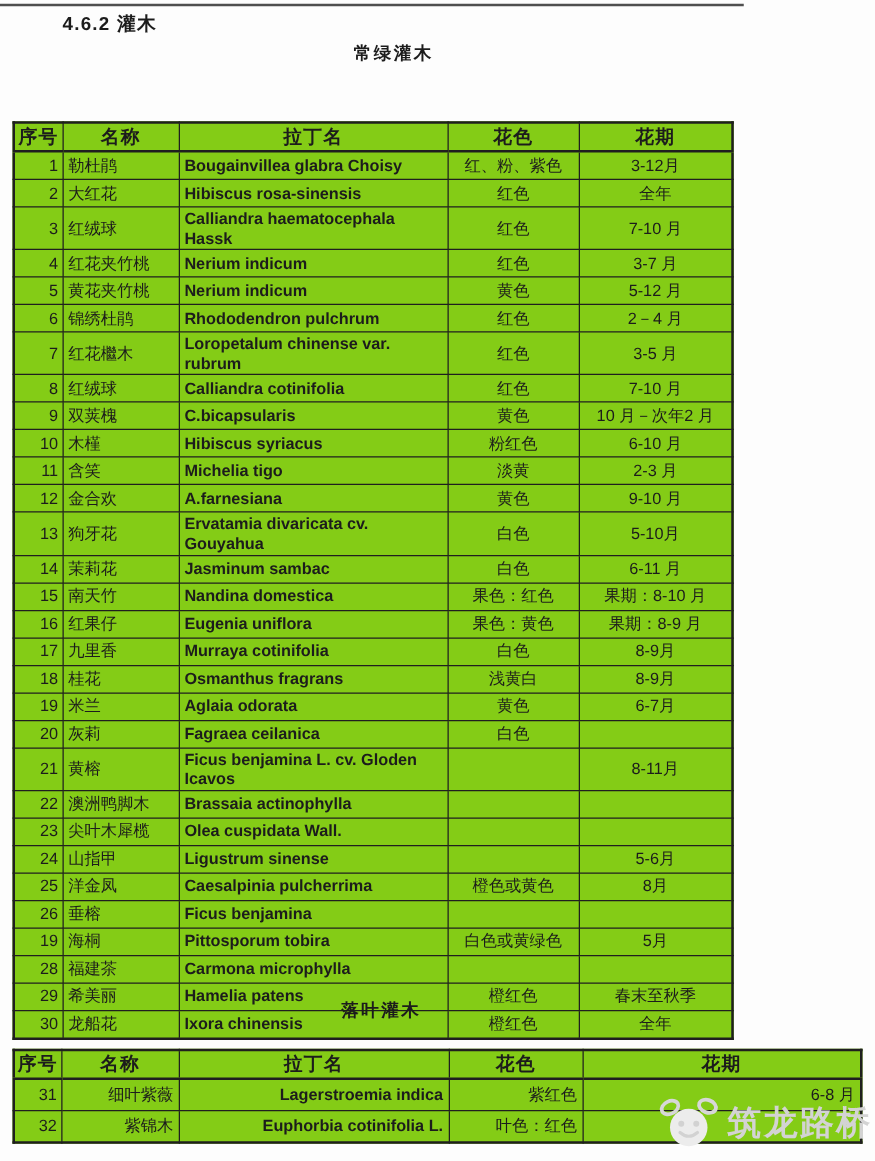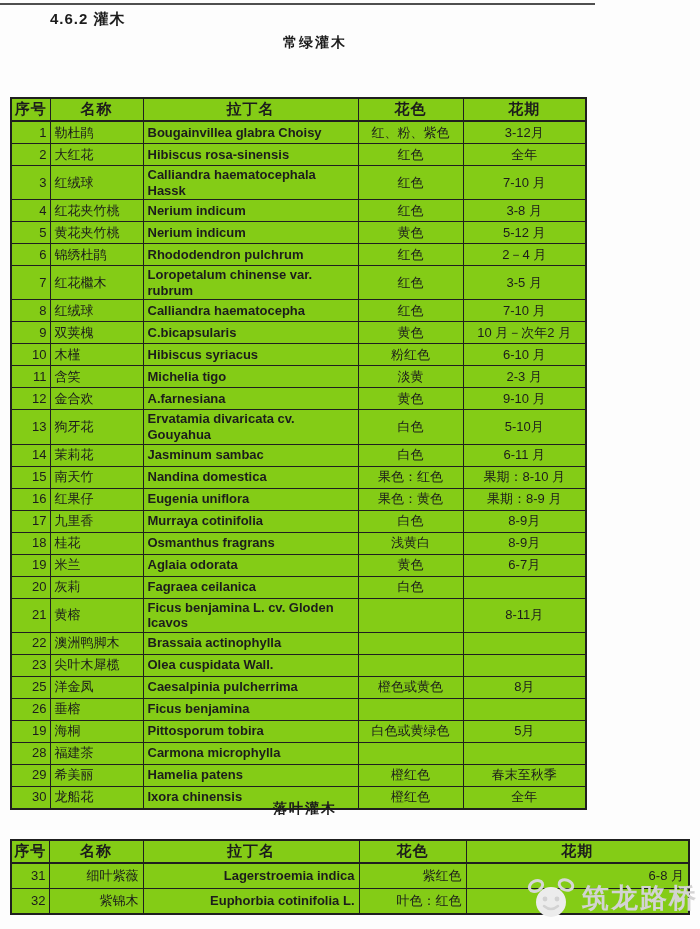--- a/index.html
+++ b/index.html
@@ -117,21 +117,21 @@
         <td class="col-1">红绒球</td>
         <td class="col-2">Calliandra haematocephala Hassk</td>
         <td class="col-3">红色</td>
         <td class="col-4">7-10 月</td>
       </tr>
       <tr>
         <td class="col-0">4</td>
         <td class="col-1">红花夹竹桃</td>
         <td class="col-2">Nerium indicum</td>
         <td class="col-3">红色</td>
-        <td class="col-4">3-8 月</td>
+        <td class="col-4">3-7 月</td>
       </tr>
       <tr>
         <td class="col-0">5</td>
         <td class="col-1">黄花夹竹桃</td>
         <td class="col-2">Nerium indicum</td>
         <td class="col-3">黄色</td>
         <td class="col-4">5-12 月</td>
       </tr>
       <tr>
         <td class="col-0">6</td>
@@ -143,21 +143,21 @@
       <tr>
         <td class="col-0">7</td>
         <td class="col-1">红花檵木</td>
         <td class="col-2">Loropetalum chinense var. rubrum</td>
         <td class="col-3">红色</td>
         <td class="col-4">3-5 月</td>
       </tr>
       <tr>
         <td class="col-0">8</td>
         <td class="col-1">红绒球</td>
-        <td class="col-2">Calliandra  haematocepha</td>
+        <td class="col-2">Calliandra  cotinifolia</td>
         <td class="col-3">红色</td>
         <td class="col-4">7-10 月</td>
       </tr>
       <tr>
         <td class="col-0">9</td>
         <td class="col-1">双荚槐</td>
         <td class="col-2">C.bicapsularis</td>
         <td class="col-3">黄色</td>
         <td class="col-4">10 月－次年2 月</td>
       </tr>
@@ -251,20 +251,27 @@
         <td class="col-2">Brassaia actinophylla</td>
         <td class="col-3"></td>
         <td class="col-4"></td>
       </tr>
       <tr>
         <td class="col-0">23</td>
         <td class="col-1">尖叶木犀榄</td>
         <td class="col-2">Olea cuspidata Wall.</td>
         <td class="col-3"></td>
         <td class="col-4"></td>
+      </tr>
+      <tr>
+        <td class="col-0">24</td>
+        <td class="col-1">山指甲</td>
+        <td class="col-2">Ligustrum sinense</td>
+        <td class="col-3"></td>
+        <td class="col-4">5-6月</td>
       </tr>
       <tr>
         <td class="col-0">25</td>
         <td class="col-1">洋金凤</td>
         <td class="col-2">Caesalpinia pulcherrima</td>
         <td class="col-3">橙色或黄色</td>
         <td class="col-4">8月</td>
       </tr>
       <tr>
         <td class="col-0">26</td>

